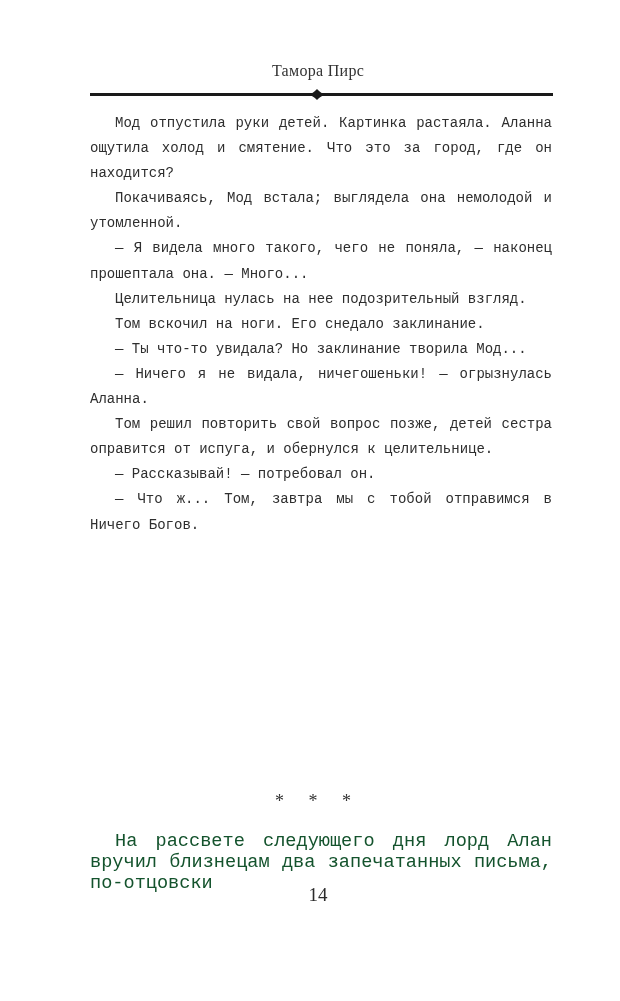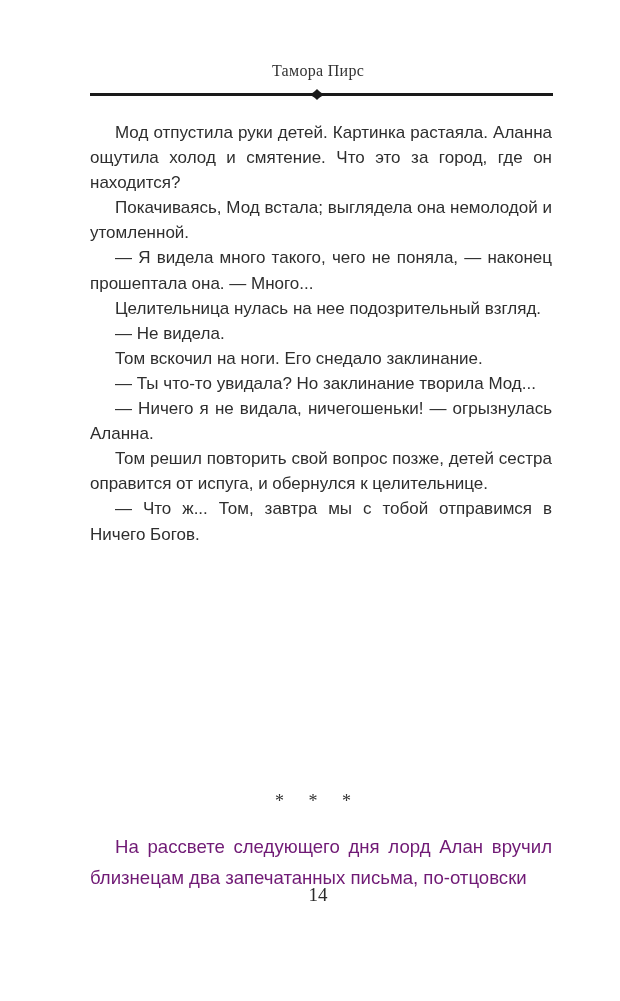--- a/index.html
+++ b/index.html
@@ -37,24 +37,24 @@
     .rule-ornament {
       position: absolute;
       left: 308px;
       top: 89px;
       width: 18px;
       height: 11px;
     }
     .body-text {
       position: absolute;
       left: 90px;
-      top: 120px;
+      top: 111px;
       width: 462px;
-      font-family: Liberation Sans, sans-serif;
-      font-size: 17px;
+      font-family: Liberation Mono, monospace;
+      font-size: 14px;
       line-height: 25.1px;
       color: #2e2e2e;
     }
     .para {
       margin: 0;
       text-indent: 25px;
       text-align: justify;
       text-align-last: left;
       hyphens: manual;
     }
@@ -67,24 +67,24 @@
       font-family: "Liberation Serif", "DejaVu Serif", serif;
       font-size: 18px;
       letter-spacing: 10px;
       color: #333;
     }
     .body-text-2 {
       position: absolute;
       left: 90px;
       top: 831px;
       width: 462px;
-      font-family: Liberation Sans, sans-serif;
+      font-family: Liberation Mono, monospace;
       font-size: 18.6px;
-      line-height: 31px;
-      color: #701a75;
+      line-height: 21px;
+      color: #14532d;
     }
     .page-number {
       position: absolute;
       left: 0;
       width: 636px;
       top: 884px;
       text-align: center;
       font-family: "Liberation Serif", "DejaVu Serif", serif;
       font-size: 19px;
       color: #2b2b2b;
@@ -100,25 +100,25 @@
   <div class="rule"></div>
   <svg class="rule-ornament" viewBox="0 0 18 11">
     <path d="M0 5.5 Q5 4.5 9 0 Q13 4.5 18 5.5 Q13 6.5 9 11 Q5 6.5 0 5.5 Z" fill="#1a1a1a"></path>
   </svg>
 
   <div class="body-text">
     <p class="para">Мод отпустила руки детей. Картинка растаяла. Аланна ощутила холод и смятение. Что это за город, где он находится?</p>
     <p class="para">Покачиваясь, Мод встала; выглядела она немолодой и утомленной.</p>
     <p class="para">— Я видела много такого, чего не поняла, — на­конец прошептала она. — Много...</p>
     <p class="para">Целительница нулась на нее подозрительный взгляд.</p>
-    <p class="para">— Не видела.</p>
     <p class="para">Том вскочил на ноги. Его снедало заклинание.</p>
     <p class="para">— Ты что-то увидала? Но заклинание творила Мод...</p>
     <p class="para">— Ничего я не видала, ничегошеньки! — огрыз­нулась Аланна.</p>
     <p class="para">Том решил повторить свой вопрос позже, детей сестра оправится от испуга, и обернулся к целитель­нице.</p>
+    <p class="para">— Рассказывай! — потребовал он.</p>
     <p class="para">— Что ж... Том, завтра мы с тобой отправимся в Ничего Богов.</p>
   </div>
 
   <div class="section-break">* * *</div>
 
   <div class="body-text-2">
     <p class="para">На рассвете следующего дня лорд Алан вручил близнецам два запечатанных письма, по-отцовски</p>
   </div>
 
   <div class="page-number">14</div>

